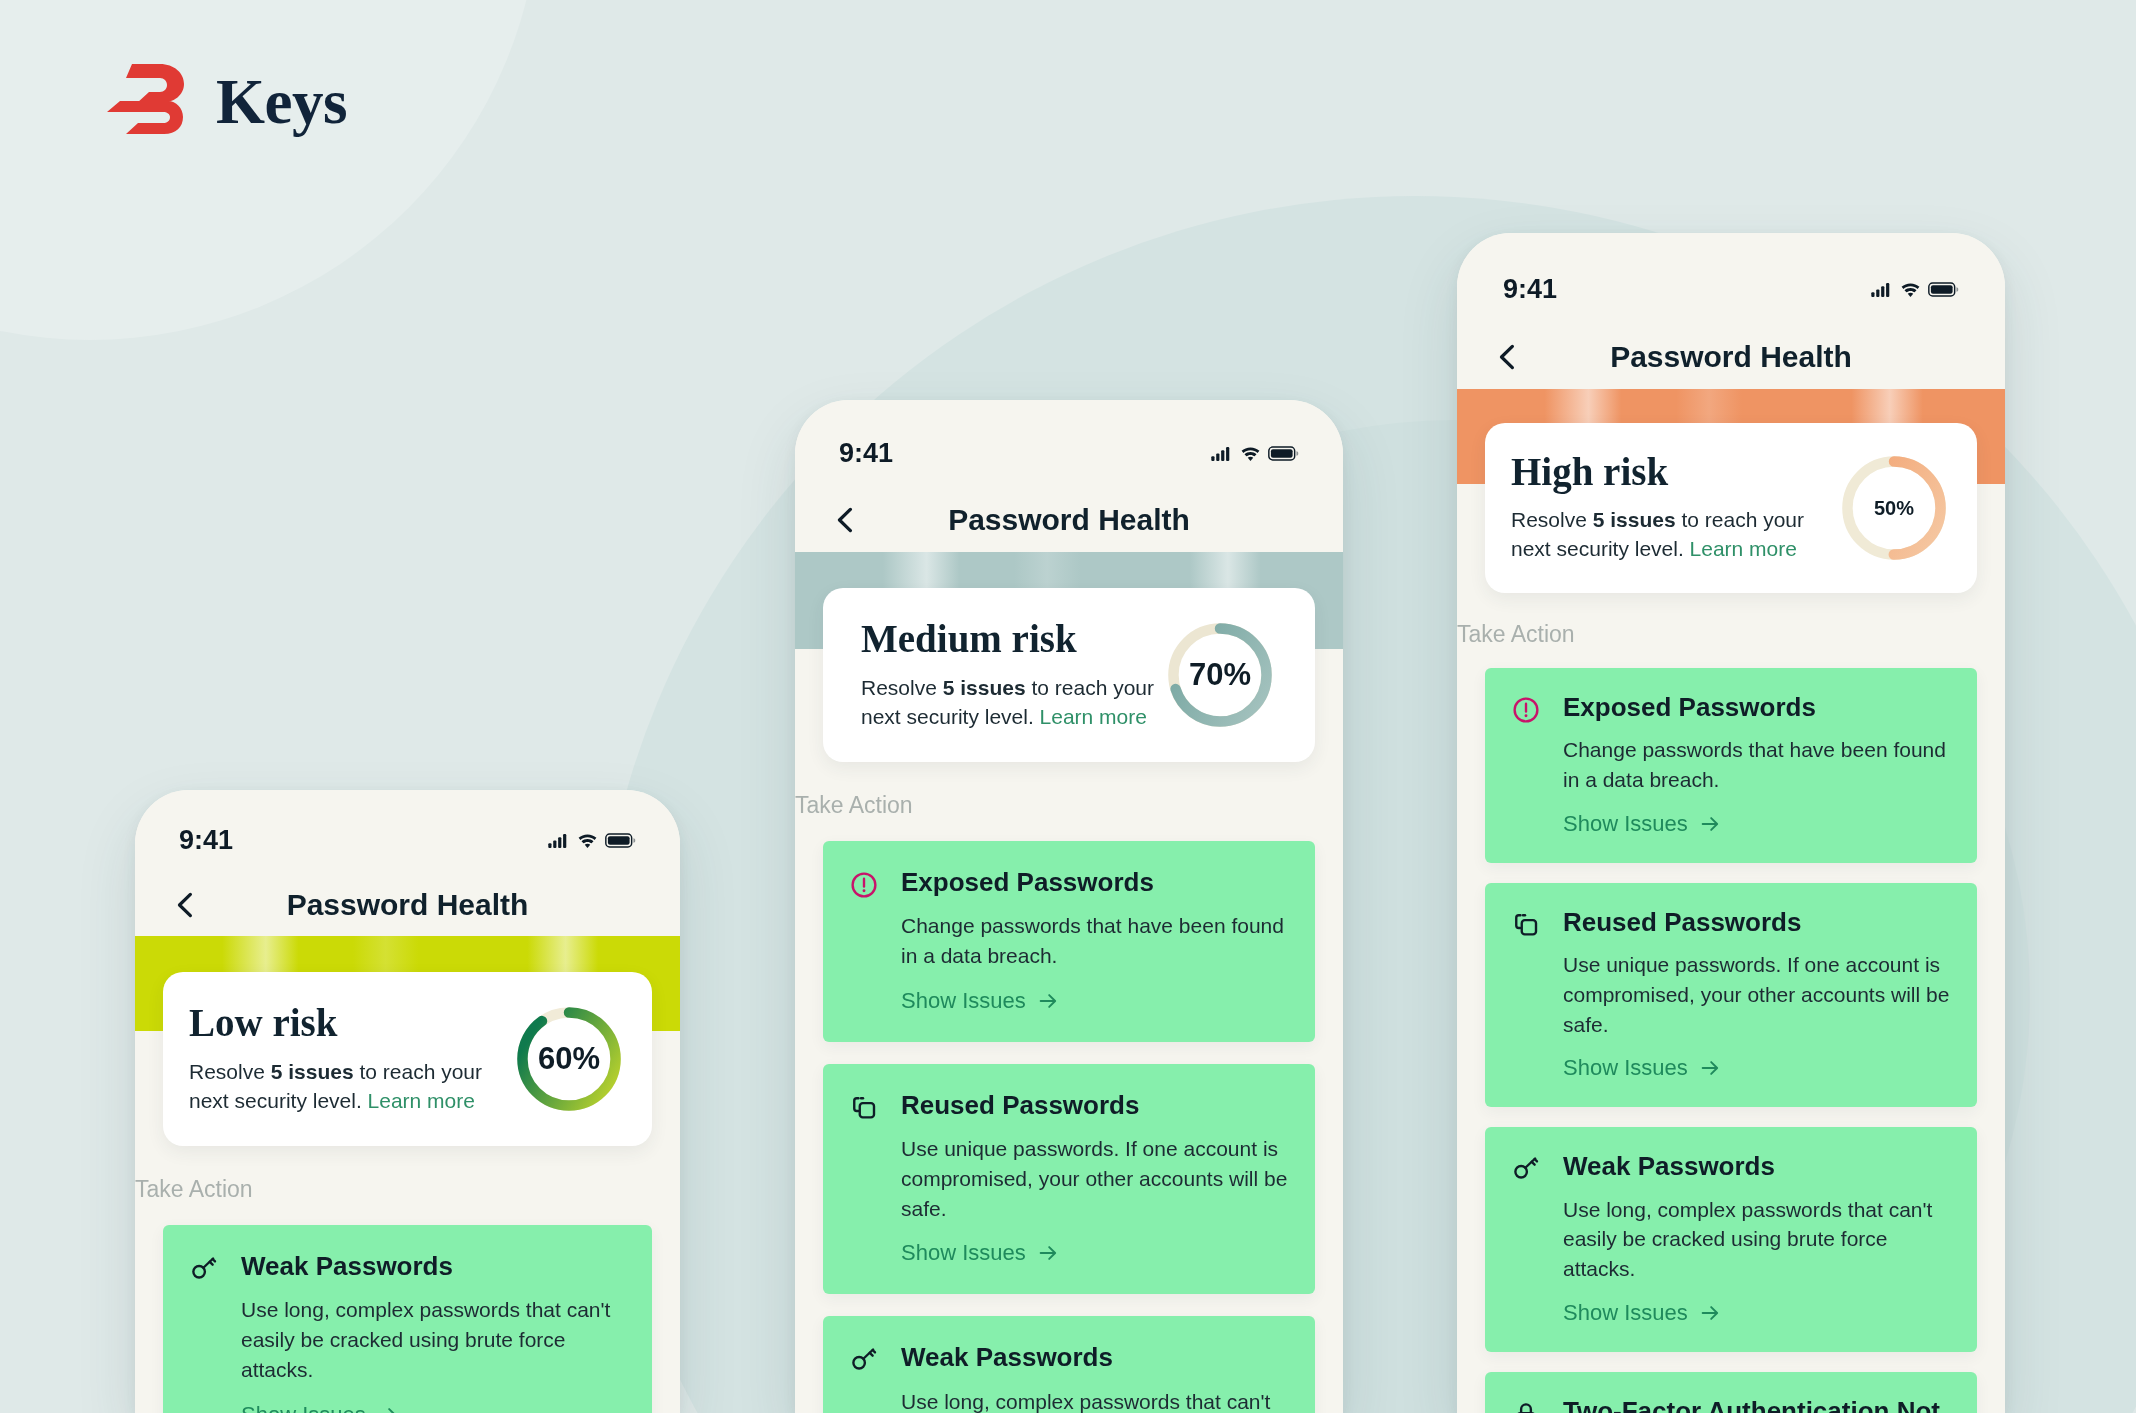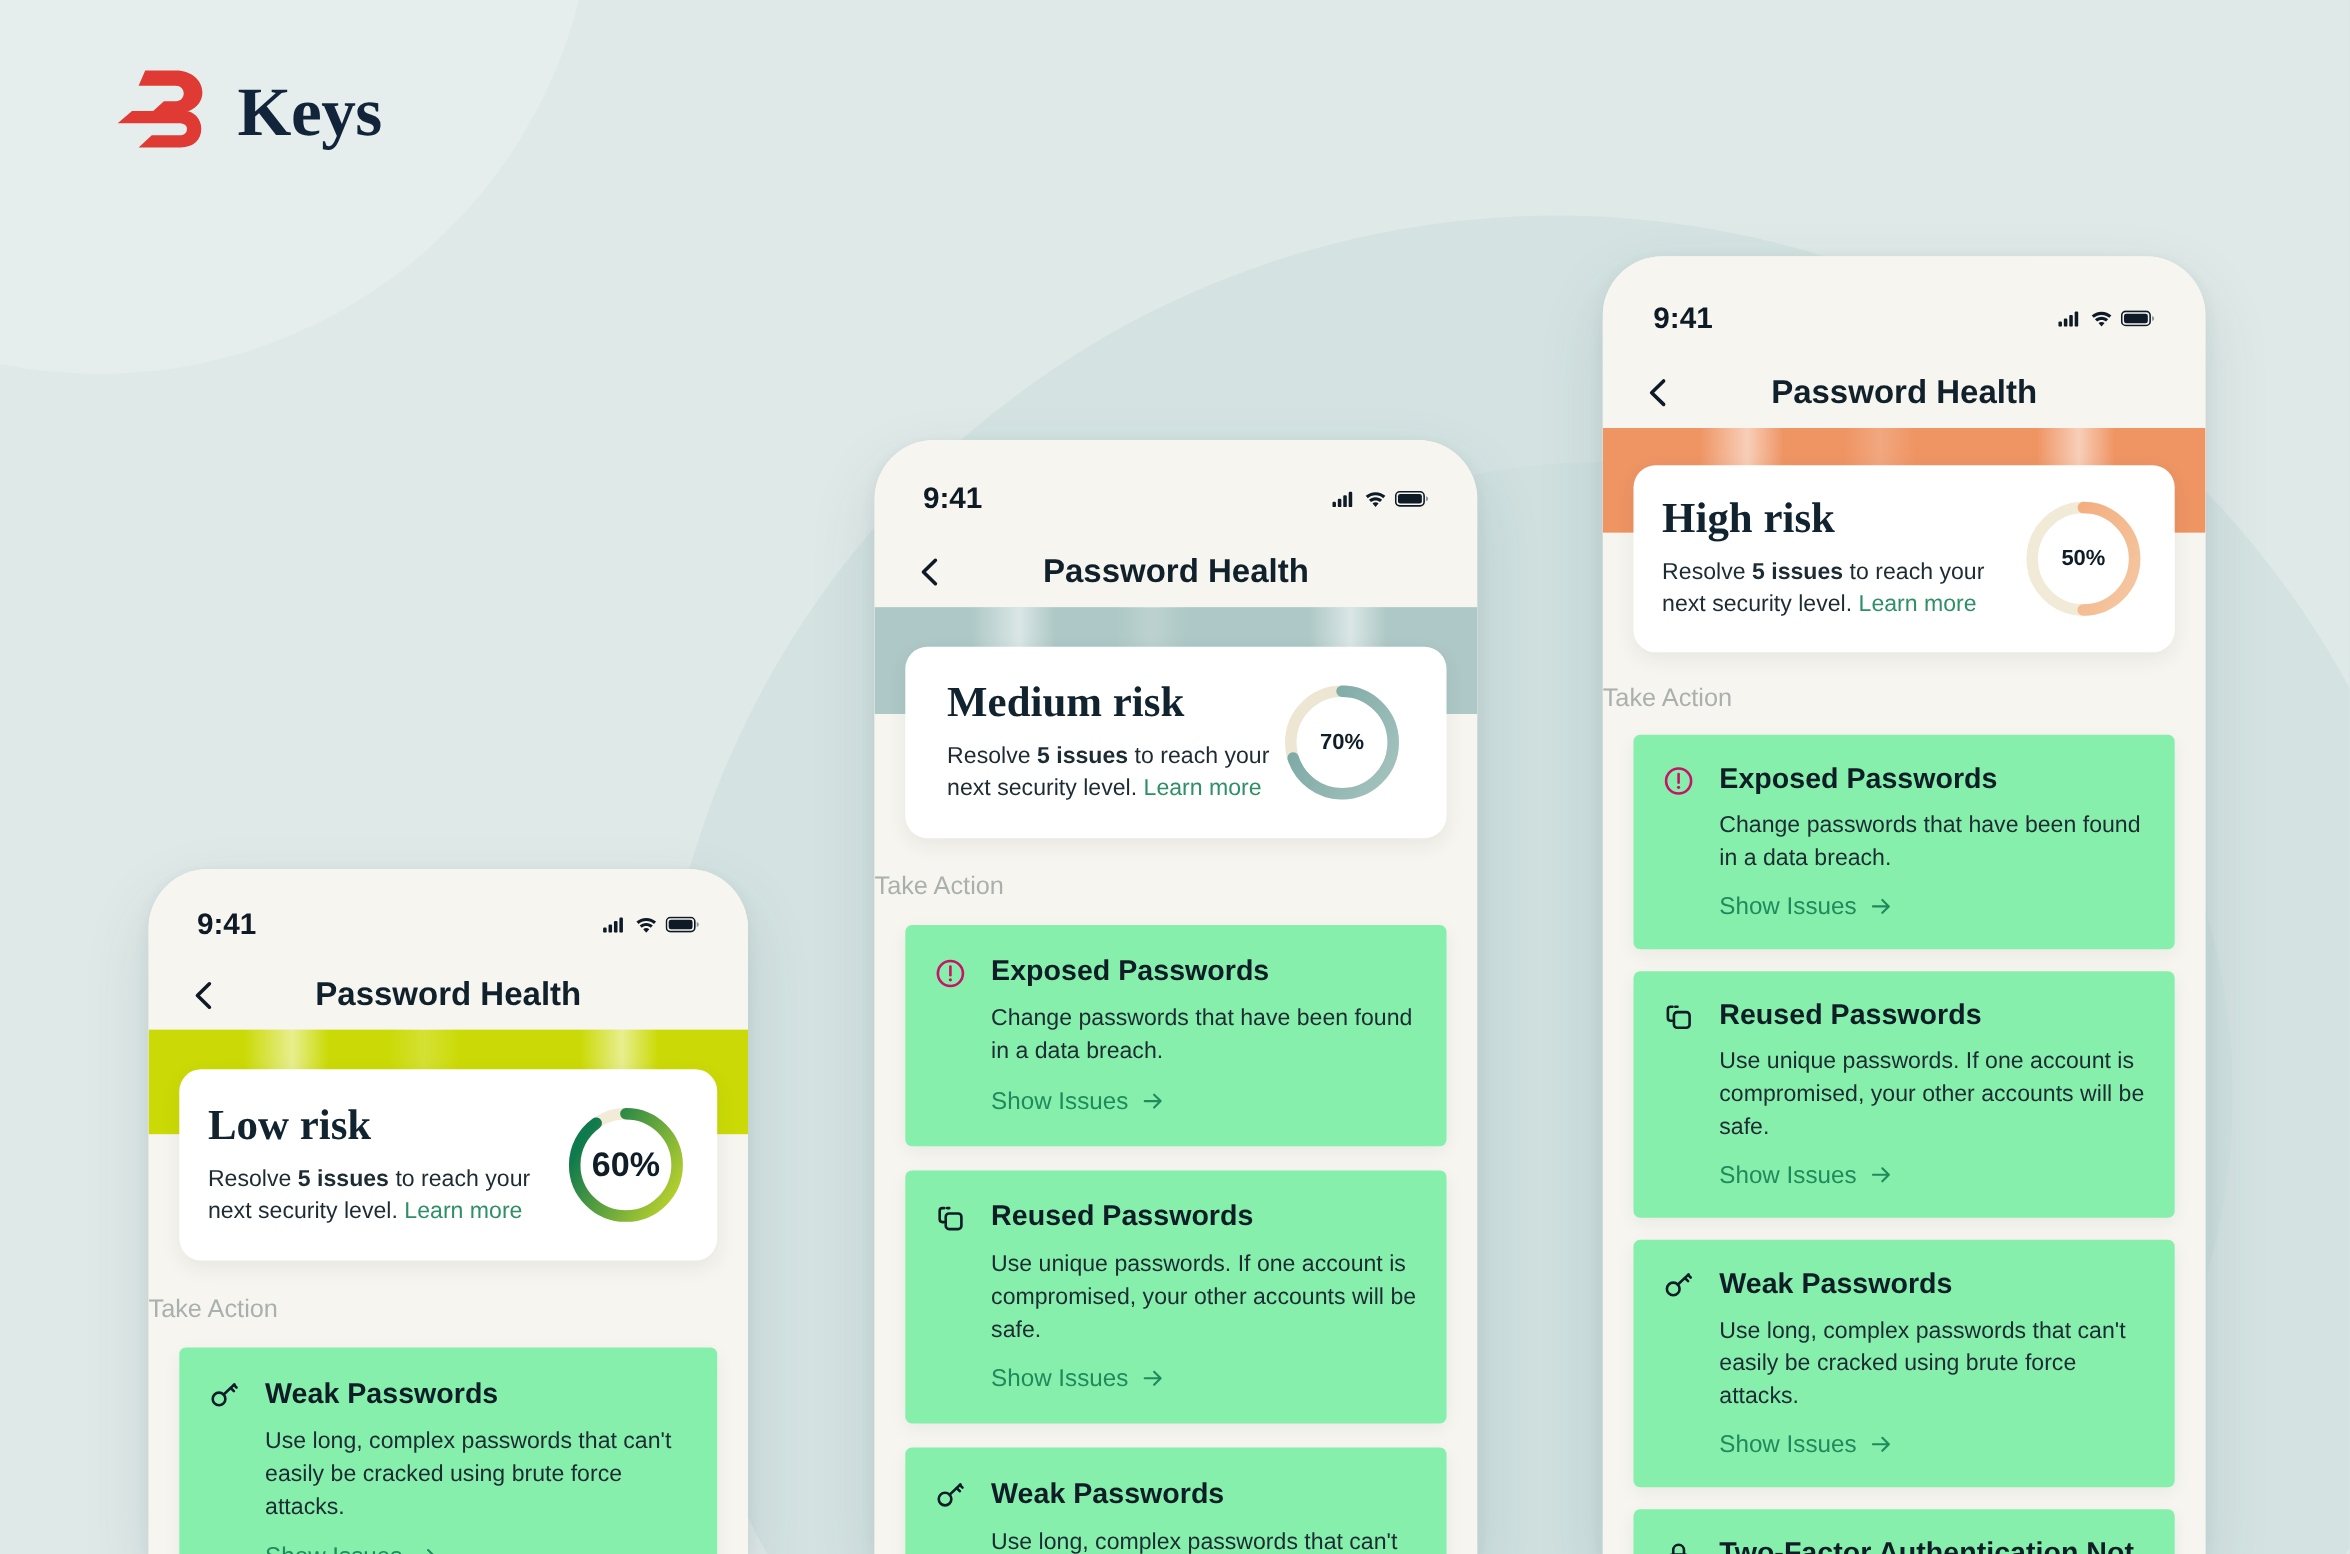--- a/index.html
+++ b/index.html
@@ -289,21 +289,21 @@
             <svg viewBox="0 0 120 120" width="114" height="114" class="icon-svg">
               <defs>
                 <linearGradient id="g_phone-medium-risk" x1="0%" y1="100%" x2="60%" y2="0%">
                   <stop offset="0%" stop-color="#a7c4c0"></stop>
                   <stop offset="100%" stop-color="#7aa8a3"></stop>
                 </linearGradient>
               </defs>
               <circle cx="60" cy="60" r="49" fill="none" stroke="#ece6d2" stroke-width="11"></circle>
               <circle cx="60" cy="60" r="49" fill="none" stroke="url(#g_phone-medium-risk)" stroke-width="11" stroke-linecap="round" stroke-dasharray="307.8760800517997" stroke-dashoffset="92.36282401553993" transform="rotate(-90 60 60)"></circle>
             </svg>
-            <div class="ring-label" style="font-size: 20px;">70%</div>
+            <div class="ring-label" style="font-size: 31px;">70%</div>
           </div>
         </div>
         <div class="section-label">Take Action</div>
         <div class="card">
           <div class="card-row">
             <div class="card-icon">
               <svg viewBox="0 0 24 24" width="30" height="30" class="icon-svg">
                 <circle cx="12" cy="12" r="9.1" fill="none" stroke="#c8136a" stroke-width="1.9"></circle>
                 <path d="M12 6.9v6.3" stroke="#c8136a" stroke-width="1.9" stroke-linecap="round"></path>
                 <circle cx="12" cy="16.6" r="1.15" fill="#c8136a"></circle>

